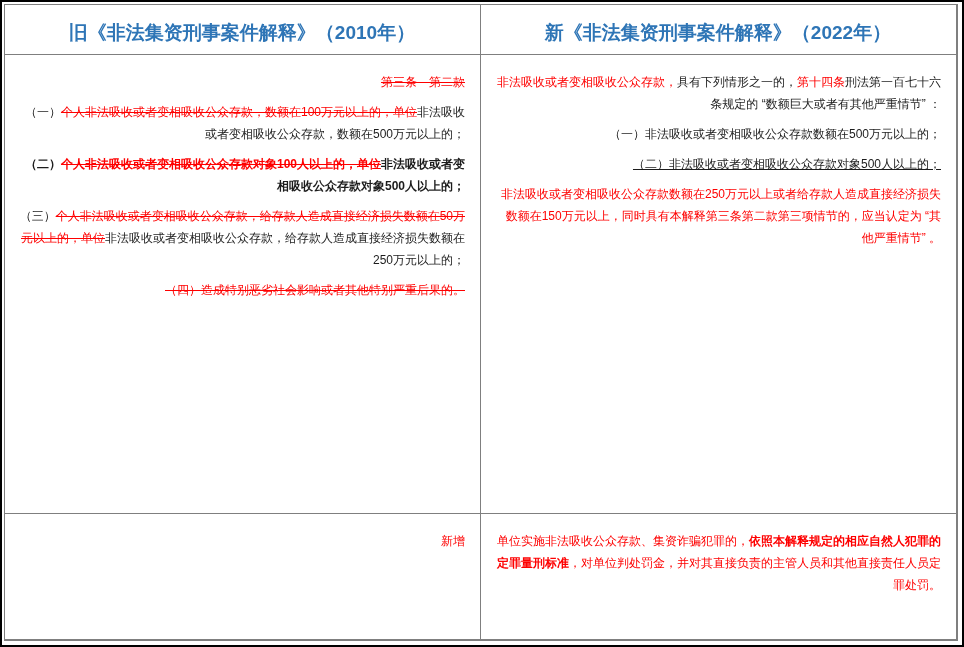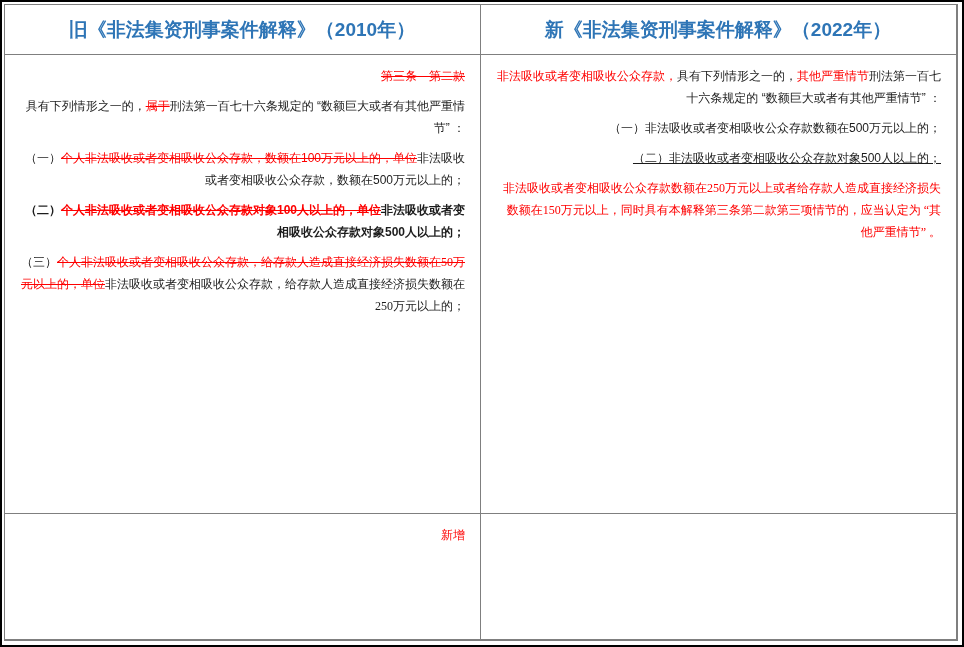--- a/index.html
+++ b/index.html
@@ -11,70 +11,71 @@
   .tbl{
     position:absolute;top:2px;left:2px;right:4px;bottom:4px;
     display:grid;
     grid-template-columns:1fr 1fr;
     grid-template-rows:50px 459px auto;
     border:1px solid #7f7f7f;
   }
   .cell{
     border:1px solid #7f7f7f;
     margin:-1px 0 0 -1px;
-    padding:2px 7px 2px 6px;
+    padding:8px 7px 2px 6px;
     overflow:hidden;
     background:#fff;
   }
   .hcell{
     display:flex;align-items:center;justify-content:center;
     color:#2E75B6;font-weight:bold;font-size:19px;
   }
   p.para{
     margin:8px;font-size:12px;line-height:22px;color:#1c1c1c;
     text-align:right;word-break:break-all;
   }
   .red{color:#fe0000;}
   .strike{text-decoration:line-through;}
   .underline{}
   .bold{font-weight:bold;}
   
-  .mt39{margin-top:39px;} .mt9{margin-top:9px;font-weight:bold;}  .mt11{margin-top:11px;font-family:Liberation Serif, serif;}
+  .mt39{margin-top:39px;} .mt9{margin-top:9px;font-weight:bold;}  .mt11{margin-top:11px;}
   .mt17{margin-top:17px;} .mt33{margin-top:33px;text-decoration:underline;} .mt53{margin-top:53px;}
-  .mt59{margin-top:59px;font-family:Liberation Serif, serif;}
+  .mt59{margin-top:59px;}
 </style>
 </head>
 <body>
 
 <div class="page">
   <div class="tbl">
 
     <div class="cell hcell">
       <span>旧《非法集资刑事案件解释》（2010年）</span>
     </div>
     <div class="cell hcell">
       <span>新《非法集资刑事案件解释》（2022年）</span>
     </div>
 
     <div class="cell">
       <p class="para"><span class="red strike">第三条　第二款</span></p>
-      <p class="para"><span>具有下列情形之一的，</span><span class="red strike">属于</span><span>刑法第一百七十六条规定的 “数额巨大或者有其他严重情节” ：</span></p>
       <p class="para mt39"><span>（一）</span><span class="red strike">个人非法吸收或者变相吸收公众存款，数额在100万元以上的，单位</span><span>非法吸收或者变相吸收公众存款，数额在500万元以上的；</span></p>
       <p class="para mt9"><span>（二）</span><span class="red strike">个人非法吸收或者变相吸收公众存款对象100人以上的，单位</span><span>非法吸收或者变相吸收公众存款对象500人以上的；</span></p>
       <p class="para mt11"><span>（三）</span><span class="red strike">个人非法吸收或者变相吸收公众存款，给存款人造成直接经济损失数额在50万元以上的，单位</span><span>非法吸收或者变相吸收公众存款，给存款人造成直接经济损失数额在250万元以上的；</span></p>
+      <p class="para mt17"><span class="red strike">（四）造成特别恶劣社会影响或者其他特别严重后果的。</span></p>
     </div>
 
     <div class="cell">
-      <p class="para"><span class="red">非法吸收或者变相吸收公众存款，</span><span>具有下列情形之一的，</span><span class="red">其他严重情节</span><span>刑法第一百七十六条规定的 “数额巨大或者有其他严重情节” ：</span></p>
+      <p class="para"><span class="red">非法吸收或者变相吸收公众存款，</span><span>具有下列情形之一的，</span><span class="red">第十四条</span><span>刑法第一百七十六条规定的 “数额巨大或者有其他严重情节” ：</span></p>
       <p class="para mt17"><span>（一）非法吸收或者变相吸收公众存款数额在500万元以上的；</span></p>
       <p class="para mt33"><span>（二）非法吸收或者变相吸收公众存款对象500人以上的；</span></p>
       <p class="para mt59"><span class="red">非法吸收或者变相吸收公众存款数额在250万元以上或者给存款人造成直接经济损失数额在150万元以上，同时具有本解释第三条第二款第三项情节的，应当认定为 “其他严重情节” 。</span></p>
     </div>
 
     <div class="cell">
       <p class="para"><span class="red underline">新增</span></p>
     </div>
 
     <div class="cell">
+      <p class="para"><span class="red">单位实施非法吸收公众存款、集资诈骗犯罪的，</span><span class="red bold">依照本解释规定的相应自然人犯罪的定罪量刑标准</span><span class="red">，对单位判处罚金，并对其直接负责的主管人员和其他直接责任人员定罪处罚。</span></p>
     </div>
 
   </div>
 </div>
 
 </body></html>

